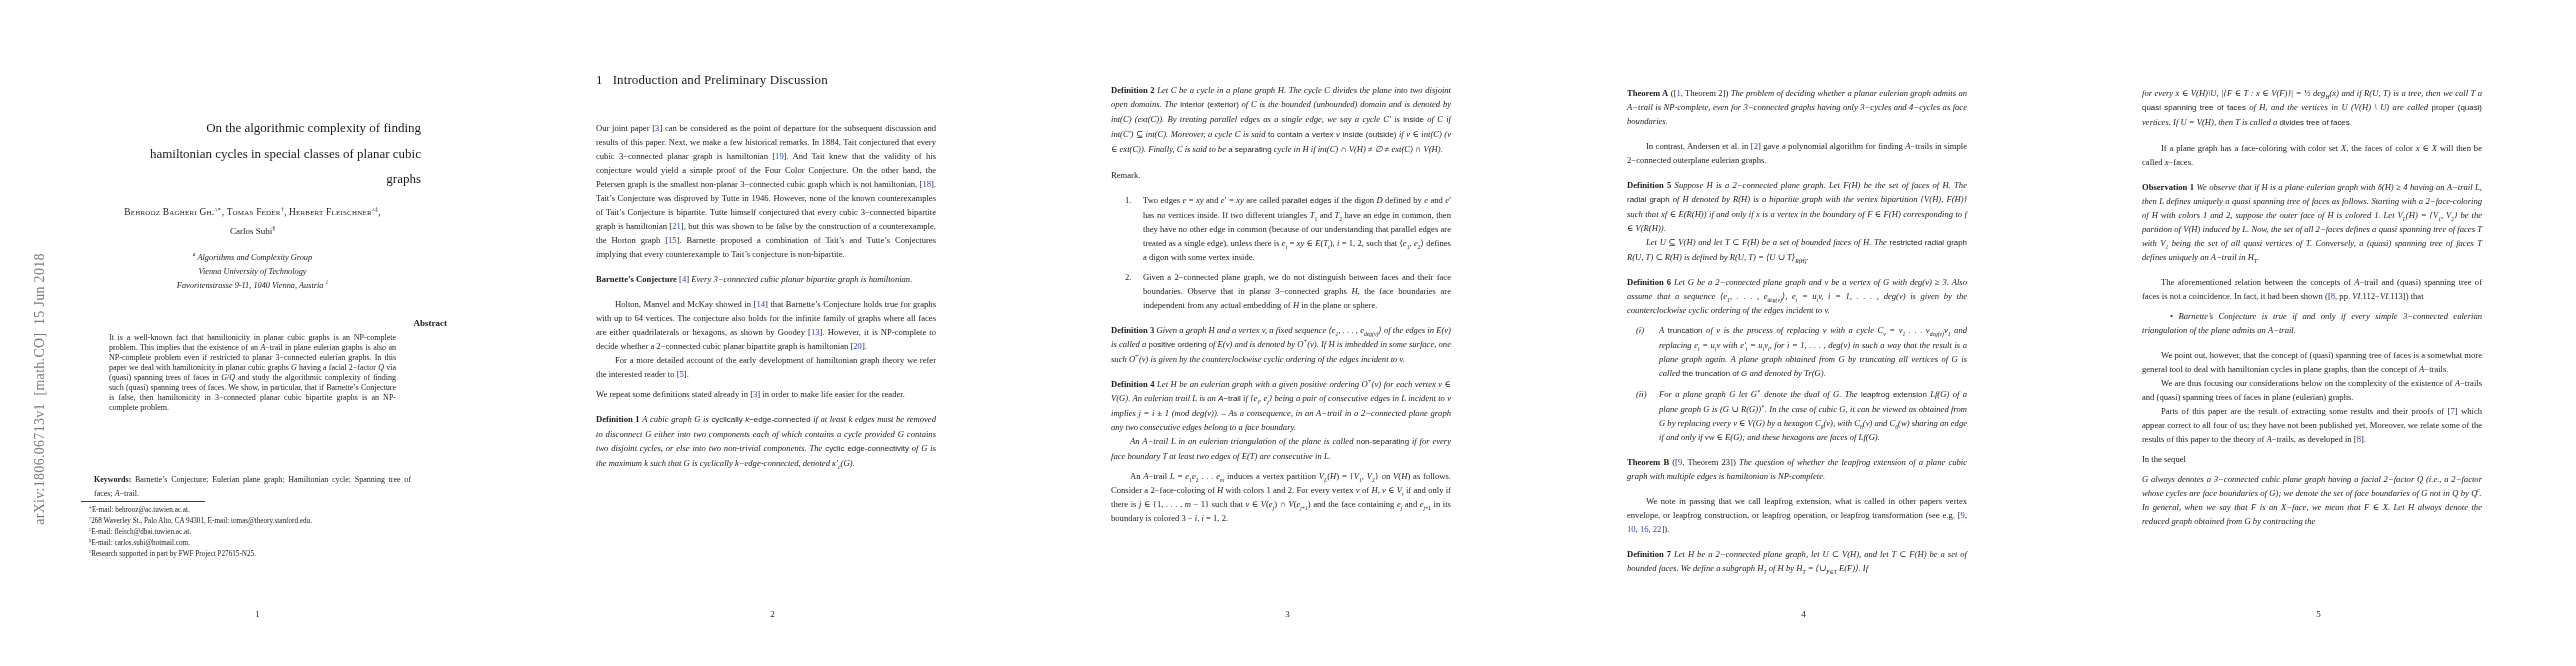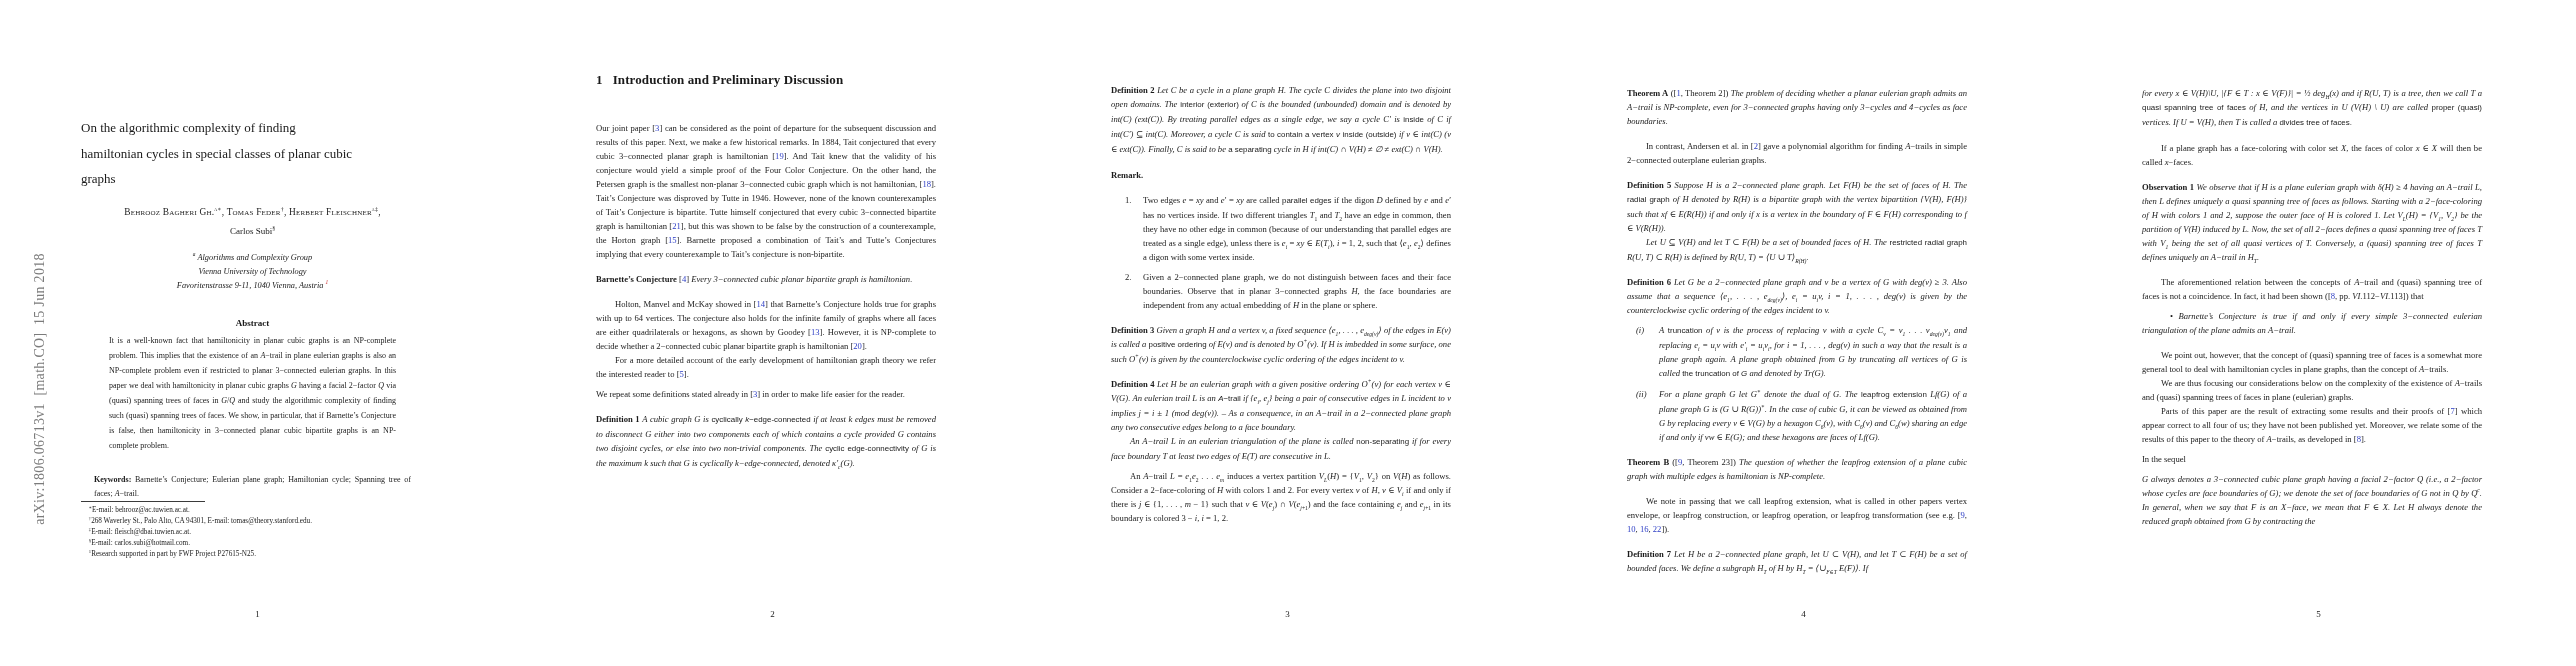--- a/index.html
+++ b/index.html
@@ -13,40 +13,40 @@
   .col{position:absolute;left:81px;width:340px}
   .blk{font-size:8.6px;line-height:14px;text-align:justify}
   .ind{text-indent:19px}
   .ind2{text-indent:28px}
   .hang{padding-left:32px}
   .mark{display:inline-block;width:18px;margin-left:-18px;text-indent:0}
   .mark2{display:inline-block;width:23px;margin-left:-23px;text-indent:0;font-style:italic}
   .mt1{margin-top:6px}
   .mt2{margin-top:11px}
   .mt3{margin-top:33px}
-  .h1{font-size:13px;font-weight:bold;letter-spacing:0.1px}
+  .h1{font-size:13px;font-weight:normal;letter-spacing:0.1px}
   .sf{font-family:"Liberation Sans","DejaVu Sans",sans-serif;font-style:normal;font-size:0.92em}
   .c{color:#2b3cc4}
   .r{color:#c41f1f}
   sup{font-size:0.65em;line-height:0}
   sub{font-size:0.65em;line-height:0}
   .pagenum{position:absolute;top:609px;left:0;width:100%;text-align:center;font-size:9px}
   .watermark{
     position:absolute;left:40px;top:389px;white-space:pre;
     transform:translate(-50%,-50%) rotate(-90deg);
     color:#7b7b7b;font-size:14px;letter-spacing:0.3px;
     font-family:"Liberation Serif","DejaVu Serif",serif;
   }
   
-  .p1-title{position:absolute;top:115px;left:81px;width:340px;text-align:left;font-size:13px;line-height:25.6px}
+  .p1-title{position:absolute;top:115px;left:81px;width:340px;text-align:right;font-size:13px;line-height:25.6px}
   .p1-authors{position:absolute;top:207px;left:58px;width:389px;text-align:center;font-variant:small-caps;font-size:9.4px;letter-spacing:0.2px}
   .p1-authors2{position:absolute;top:226px;left:58px;width:389px;text-align:center;font-size:9px}
   .p1-affil{position:absolute;top:251px;left:58px;width:389px;text-align:center;font-style:italic;font-size:8.3px;line-height:14px}
-  .p1-abslabel{position:absolute;top:318px;left:58px;width:389px;text-align:center;font-weight:bold;font-size:9px}
-  .p1-abs{position:absolute;top:333px;left:109px;width:287px;font-size:8px;line-height:15px;text-align:justify}
+  .p1-abslabel{position:absolute;top:318px;left:58px;width:389px;text-align:right;font-weight:bold;font-size:9px}
+  .p1-abs{position:absolute;top:333px;left:109px;width:287px;font-size:8px;line-height:10px;text-align:justify}
   .p1-keywords{position:absolute;top:473px;left:94px;width:317px;font-size:8px;line-height:14px;text-align:justify}
   .fnrule{position:absolute;top:501px;left:81px;width:124px;border-top:0.8px solid #3a3a3a}
   .p1-fns{position:absolute;top:505px;left:81px;width:340px;font-size:7.2px;line-height:11px;text-align:justify}
   .fn{text-indent:7.8px}
 </style>
 </head>
 <body>
 
 <div class="page" style="left:0">
   <div class="watermark">arXiv:1806.06713v1  [math.CO]  15 Jun 2018</div>
@@ -77,21 +77,21 @@
     <div class="blk ind">For a more detailed account of the early development of hamiltonian graph theory we refer the interested reader to [<span class="c">5</span>].</div>
     <div class="blk mt1">We repeat some definitions stated already in [<span class="c">3</span>] in order to make life easier for the reader.</div>
     <div class="blk mt2"><b>Definition 1</b> <i>A cubic graph G is</i> <span class="sf">cyclically <i>k</i>−edge-connected</span> <i>if at least k edges must be removed to disconnect G either into two components each of which contains a cycle provided G contains two disjoint cycles, or else into two non-trivial components. The</i> <span class="sf">cyclic edge-connectivity</span> <i>of G is the maximum k such that G is cyclically k−edge-connected, denoted κ′<sub>c</sub>(G).</i></div>
   </div>
   <div class="pagenum">2</div>
 </div>
 
 <div class="page" style="left:1030px">
   <div class="col" style="top:83px">
     <div class="blk"><b>Definition 2</b> <i>Let C be a cycle in a plane graph H. The cycle C divides the plane into two disjoint open domains. The</i> <span class="sf">interior (exterior)</span> <i>of C is the bounded (unbounded) domain and is denoted by int(C) (ext(C)). By treating parallel edges as a single edge, we say a cycle C′ is</i> <span class="sf">inside</span> <i>of C if int(C′) ⊆ int(C). Moreover, a cycle C is said</i> <span class="sf">to contain a vertex <i>v</i> inside (outside)</span> <i>if v ∈ int(C) (v ∈ ext(C)). Finally, C is said to be</i> <span class="sf">a separating</span> <i>cycle in H if int(C) ∩ V(H) ≠ ∅ ≠ ext(C) ∩ V(H).</i></div>
-    <div class="blk mt2" style="font-weight:bold">Remark.</div>
+    <div class="blk mt2" style="font-weight:normal">Remark.</div>
     <div class="blk mt2 hang"><span class="mark">1.</span>Two edges <i>e</i> = <i>xy</i> and <i>e</i>′ = <i>xy</i> are called <span class="sf">parallel edges</span> if the digon <i>D</i> defined by <i>e</i> and <i>e</i>′ has no vertices inside. If two different triangles <i>T</i><sub>1</sub> and <i>T</i><sub>2</sub> have an edge in common, then they have no other edge in common (because of our understanding that parallel edges are treated as a single edge), unless there is <i>e<sub>i</sub></i> = <i>xy</i> ∈ <i>E</i>(<i>T<sub>i</sub></i>), <i>i</i> = 1, 2, such that ⟨<i>e</i><sub>1</sub>, <i>e</i><sub>2</sub>⟩ defines a digon with some vertex inside.</div>
     <div class="blk mt1 hang"><span class="mark">2.</span>Given a 2−connected plane graph, we do not distinguish between faces and their face boundaries. Observe that in planar 3−connected graphs <i>H</i>, the face boundaries are independent from any actual embedding of <i>H</i> in the plane or sphere.</div>
     <div class="blk mt2"><b>Definition 3</b> <i>Given a graph H and a vertex v, a fixed sequence ⟨e<sub>1</sub>, . . . , e<sub>deg(v)</sub>⟩ of the edges in E(v) is called a</i> <span class="sf">positive ordering</span> <i>of E(v) and is denoted by O<sup>+</sup>(v). If H is imbedded in some surface, one such O<sup>+</sup>(v) is given by the counterclockwise cyclic ordering of the edges incident to v.</i></div>
     <div class="blk mt2"><b>Definition 4</b> <i>Let H be an eulerian graph with a given positive ordering O<sup>+</sup>(v) for each vertex v ∈ V(G). An eulerian trail L is an</i> <span class="sf"><i>A</i>−trail</span> <i>if {e<sub>i</sub>, e<sub>j</sub>} being a pair of consecutive edges in L incident to v implies j = i ± 1 (mod deg(v)). – As a consequence, in an A−trail in a 2−connected plane graph any two consecutive edges belong to a face boundary.</i></div>
     <div class="blk ind"><i>An A−trail L in an eulerian triangulation of the plane is called</i> <span class="sf">non-separating</span> <i>if for every face boundary T at least two edges of E(T) are consecutive in L.</i></div>
     <div class="blk mt1 ind">An <i>A</i>−trail <i>L</i> = <i>e</i><sub>1</sub><i>e</i><sub>2</sub> . . . <i>e<sub>m</sub></i> induces a vertex partition <i>V<sub>L</sub></i>(<i>H</i>) = {<i>V</i><sub>1</sub>, <i>V</i><sub>2</sub>} on <i>V</i>(<i>H</i>) as follows. Consider a 2−face-coloring of <i>H</i> with colors 1 and 2. For every vertex <i>v</i> of <i>H</i>, <i>v</i> ∈ <i>V<sub>i</sub></i> if and only if there is <i>j</i> ∈ {1, . . . , <i>m</i> − 1} such that <i>v</i> ∈ <i>V</i>(<i>e<sub>j</sub></i>) ∩ <i>V</i>(<i>e</i><sub><i>j</i>+1</sub>) and the face containing <i>e<sub>j</sub></i> and <i>e</i><sub><i>j</i>+1</sub> in its boundary is colored 3 − <i>i</i>, <i>i</i> = 1, 2.</div>
   </div>
   <div class="pagenum">3</div>
 </div>
 

